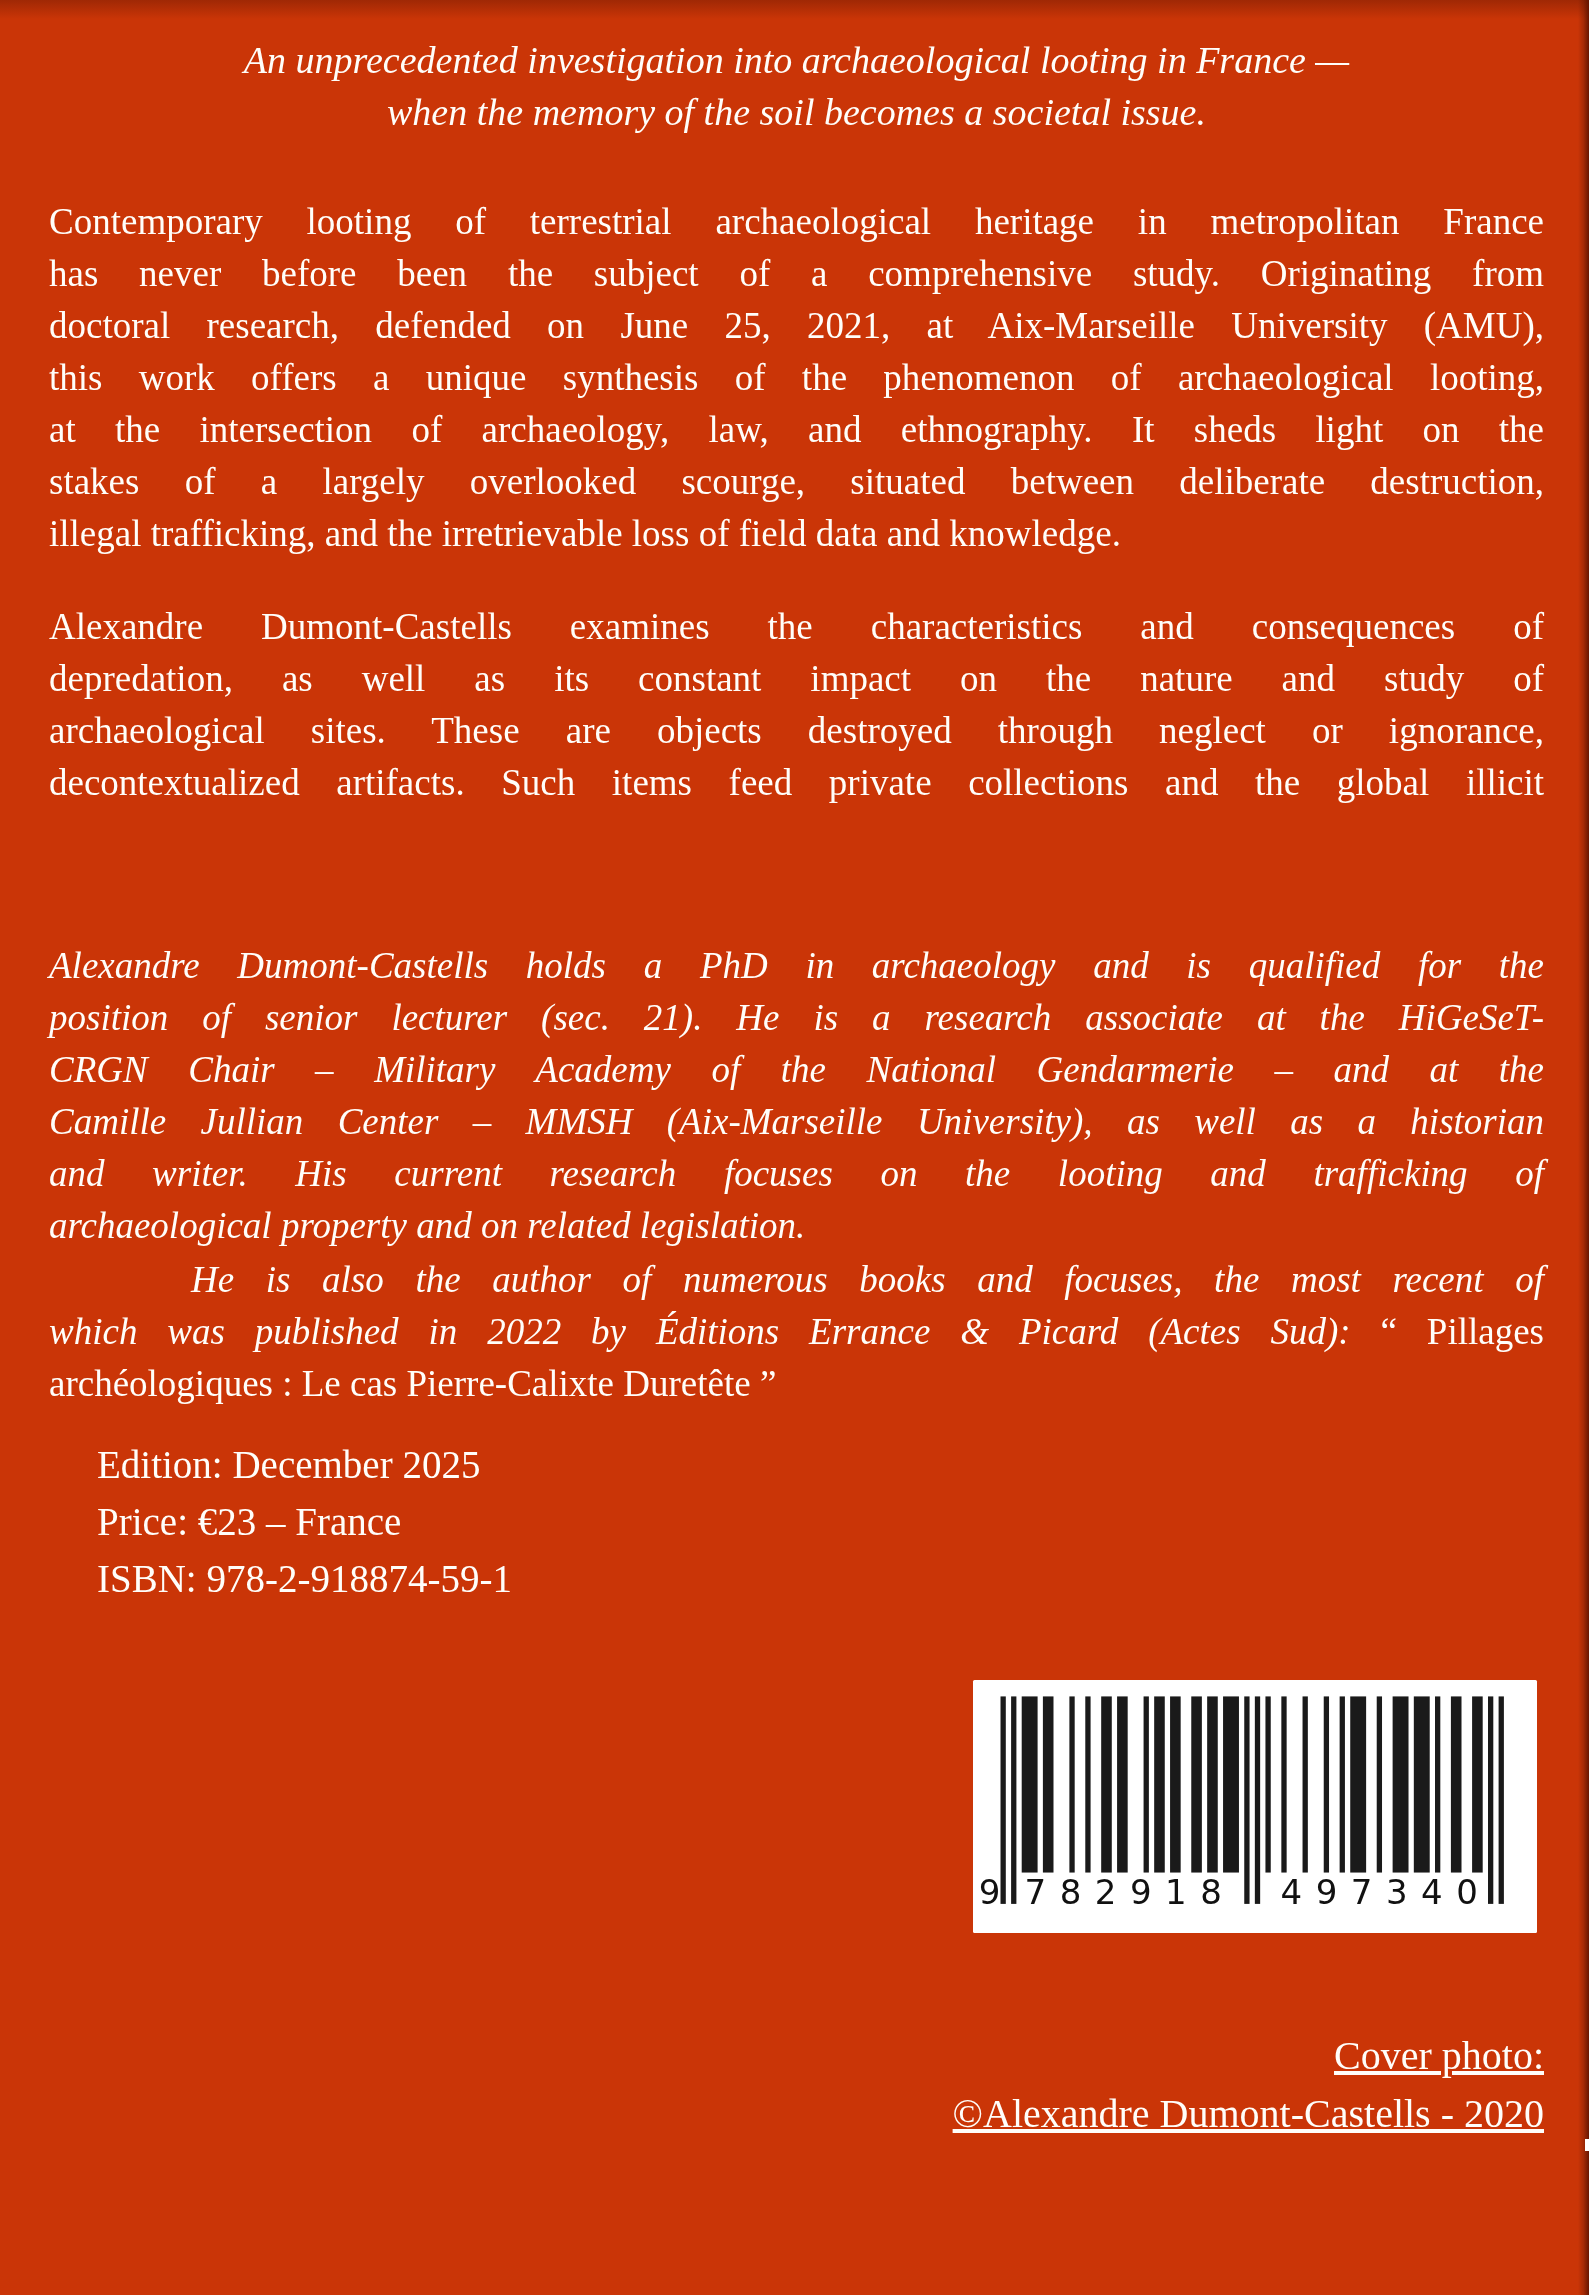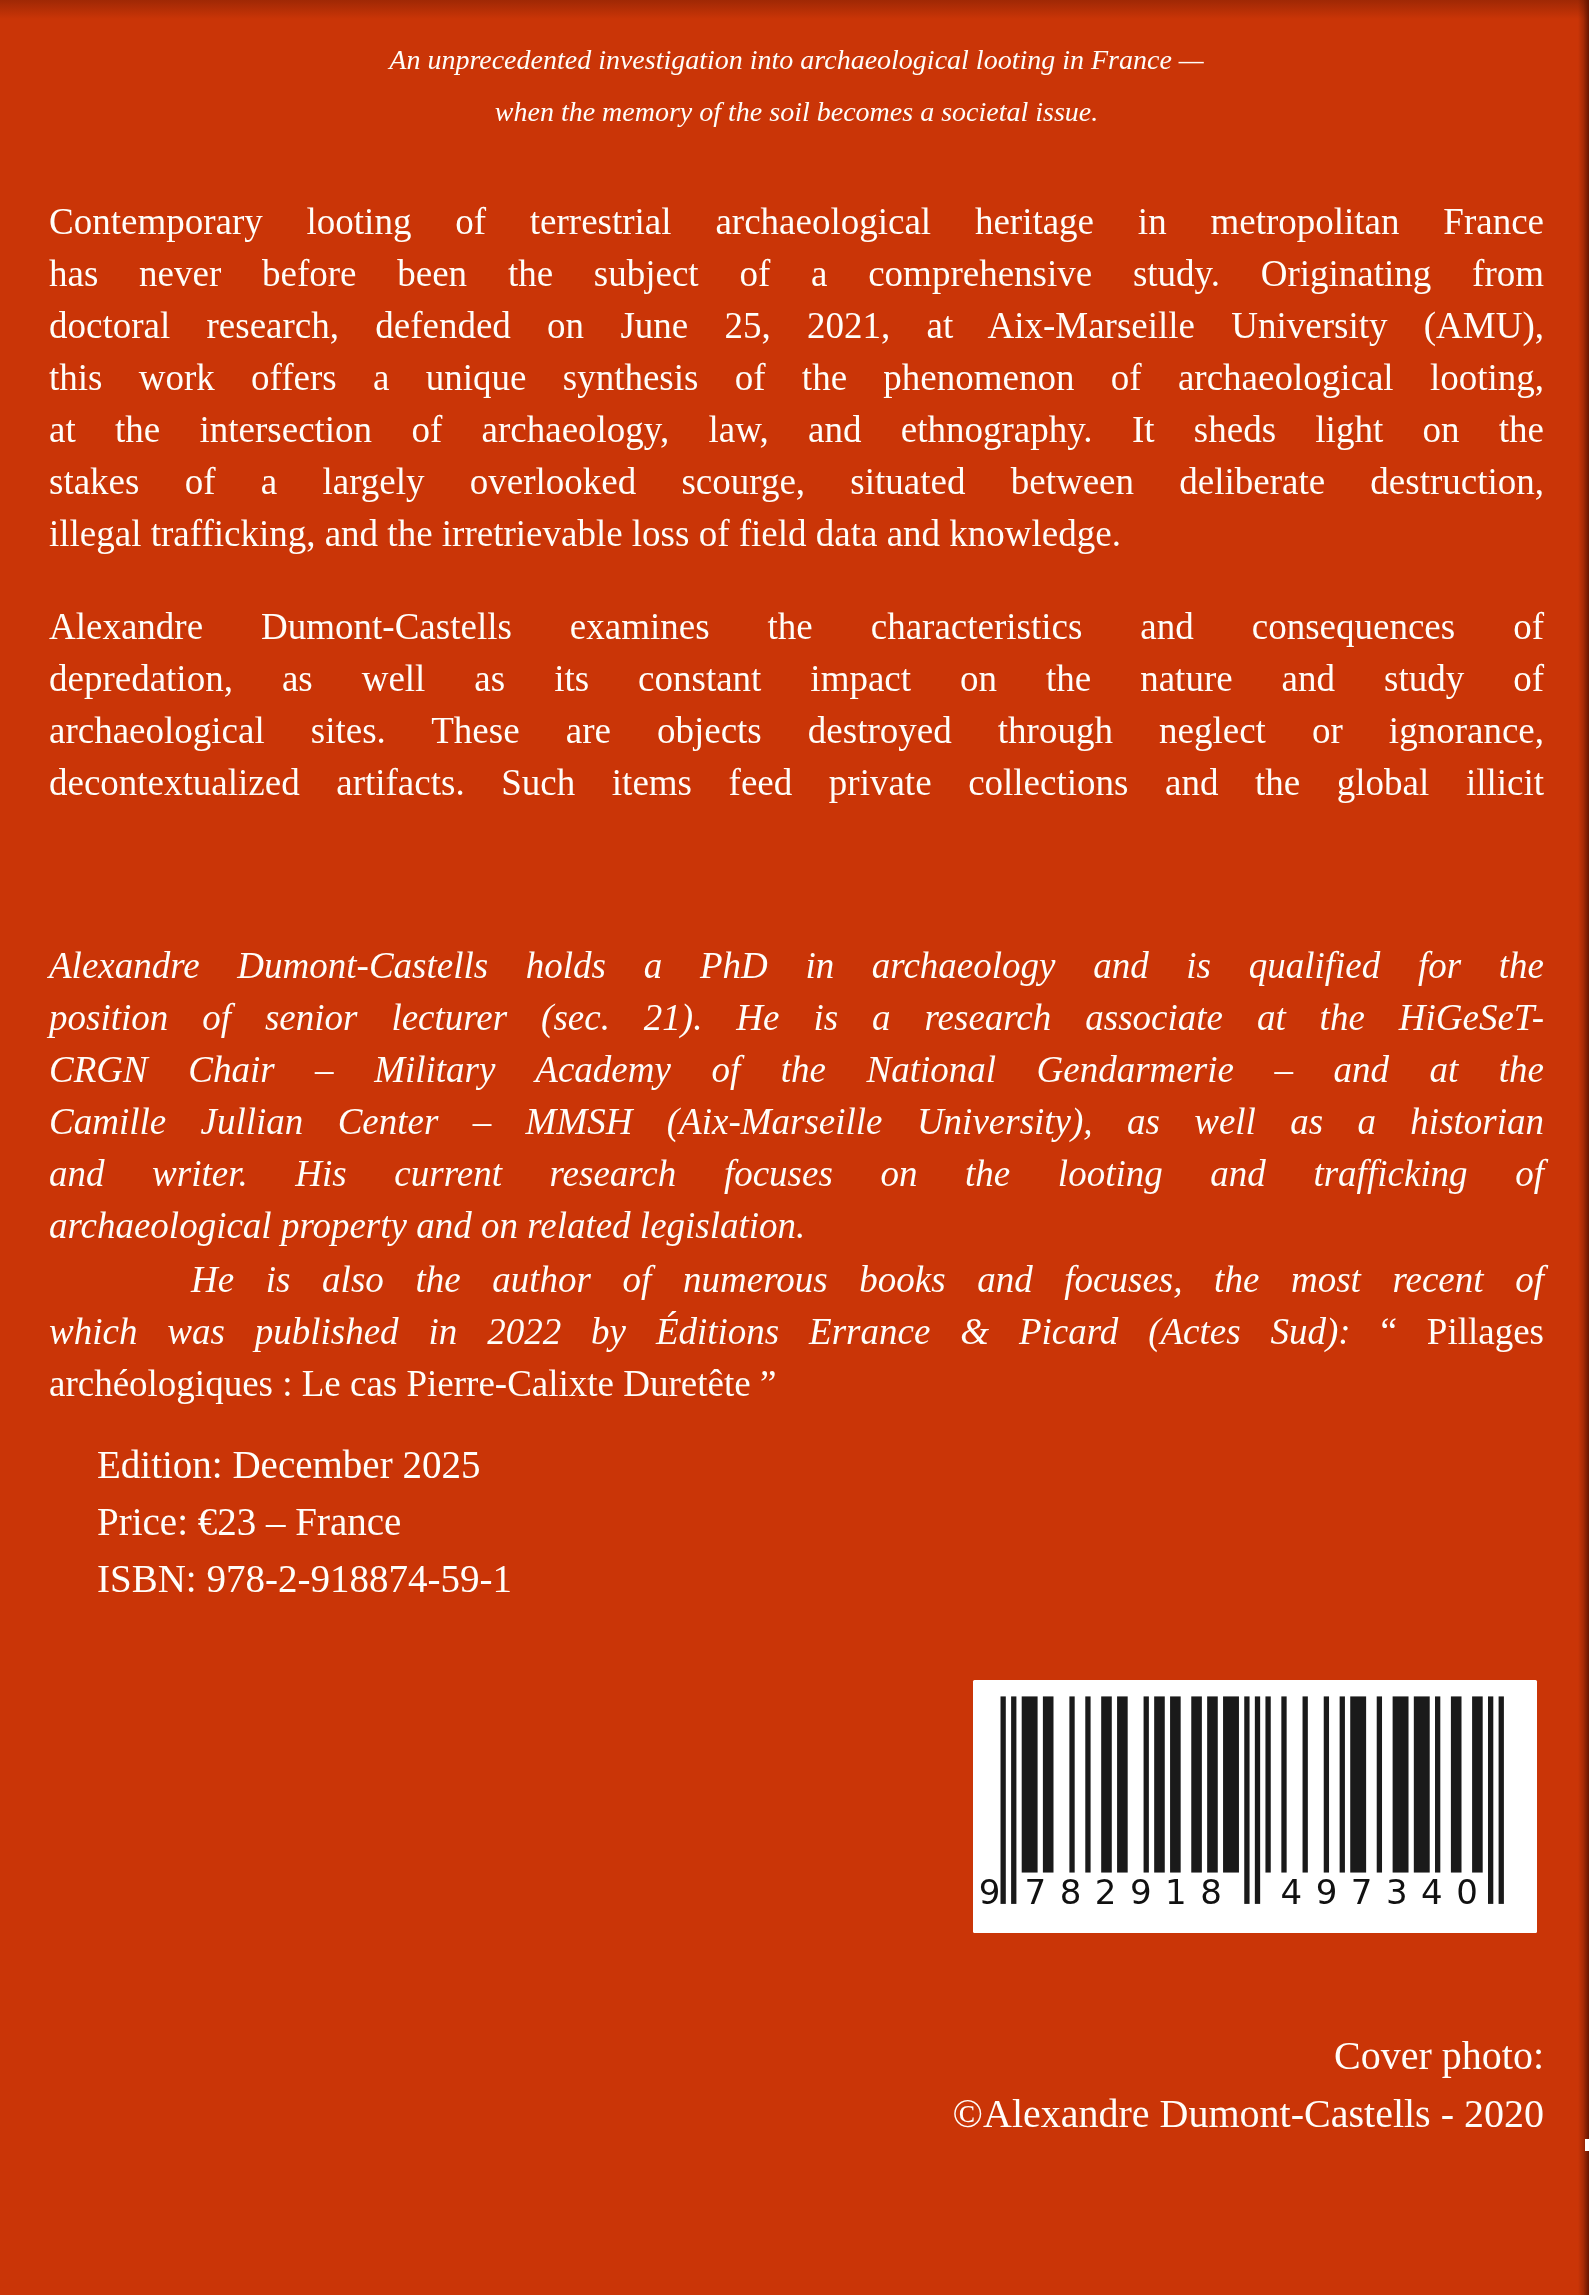--- a/index.html
+++ b/index.html
@@ -21,24 +21,24 @@
   }
   .notch {
     position:absolute; right:0; top:2139px; width:5.2px; height:12px;
     background:#FFFFFF;
   }
   .textblock { position:absolute; left:49px; width:1495px; }
   .jline { text-align:justify; text-align-last:justify; text-justify:inter-word; }
   .jline.last { text-align-last:auto; }
   .jline.indent { text-indent:142px; }
   .block-center .jline, .block-center .jline.last { text-align:center; text-align-last:center; }
-  .block-right  .jline, .block-right  .jline.last { text-align:right;  text-align-last:right; }
+  .block-right  .jline, .block-right  .jline.last { text-align:right;  text-align-last:right;text-decoration:underline; }
   .roman { font-style:normal; }
 
-  .tagline { top:34px; font-style:italic; font-size:28px; line-height:52px; }
+  .tagline { top:34px; font-style:italic; font-size:38px; line-height:52px; }
   .para    { font-size:37px; line-height:52px; }
   .p1      { top:196px; }
   .p2      { top:601px; }
   .bio     { top:940px; font-style:italic; }
   .bio2    { top:1254px; font-style:italic; }
 
   .pubinfo { top:1436px; font-size:39px; line-height:57px;margin-left:48px; }
 
   .barcode-panel {
     position:absolute; left:973px; top:1680px; width:564px; height:253px;

